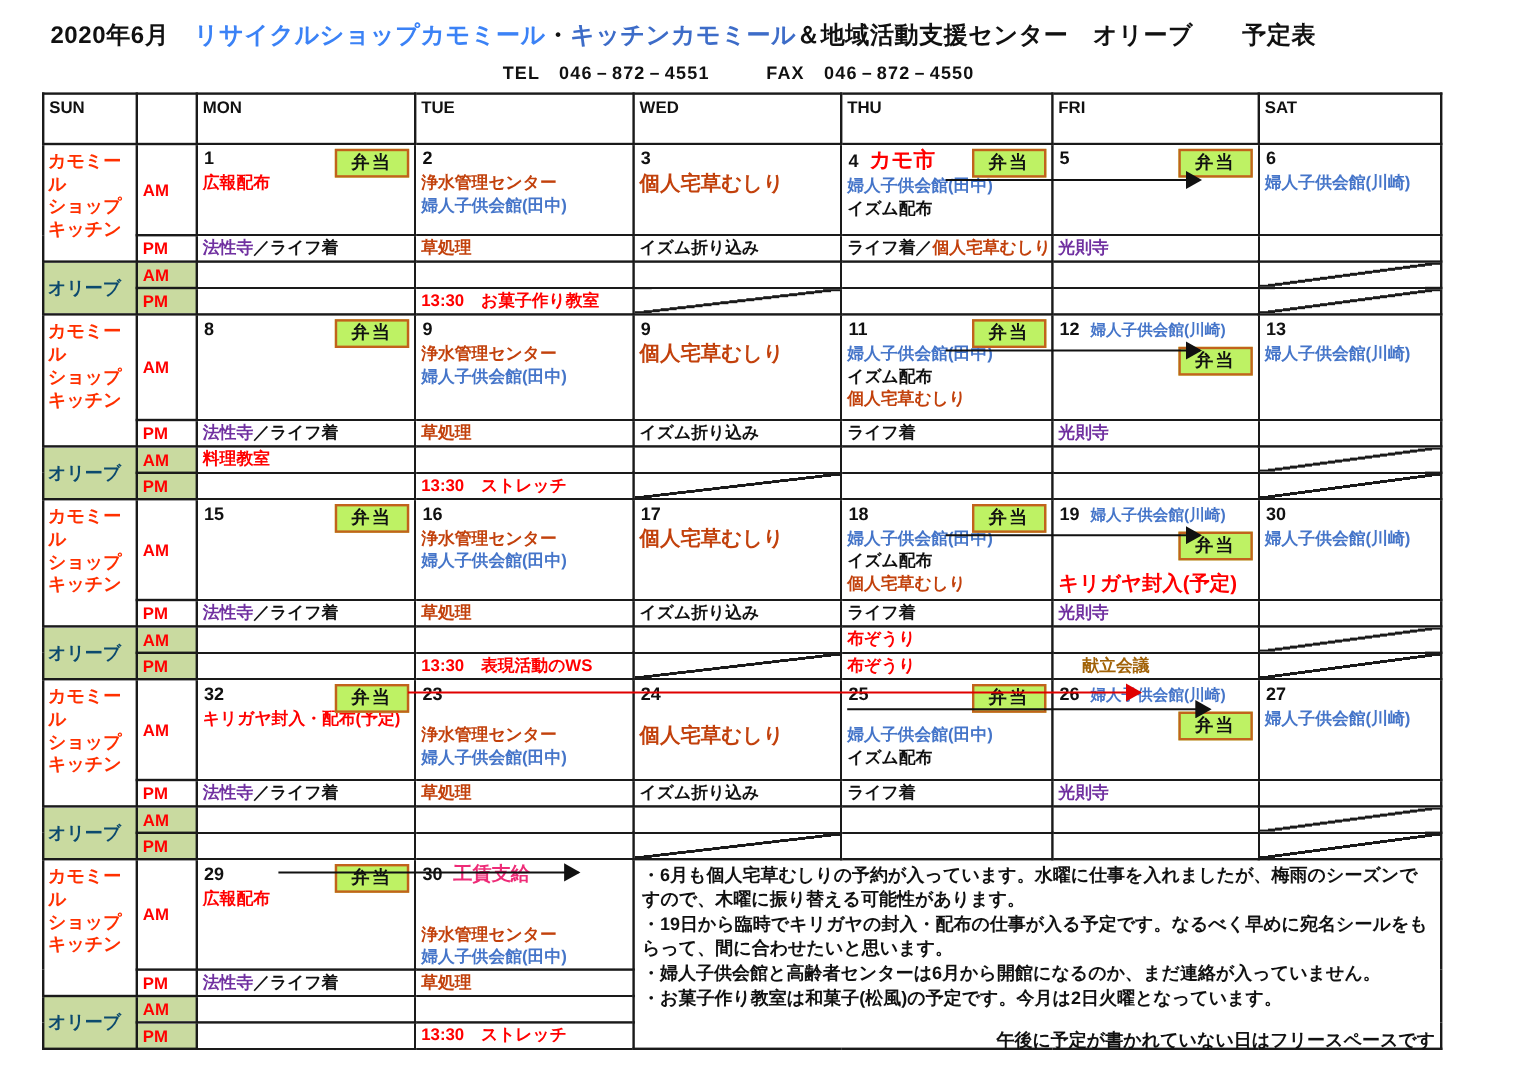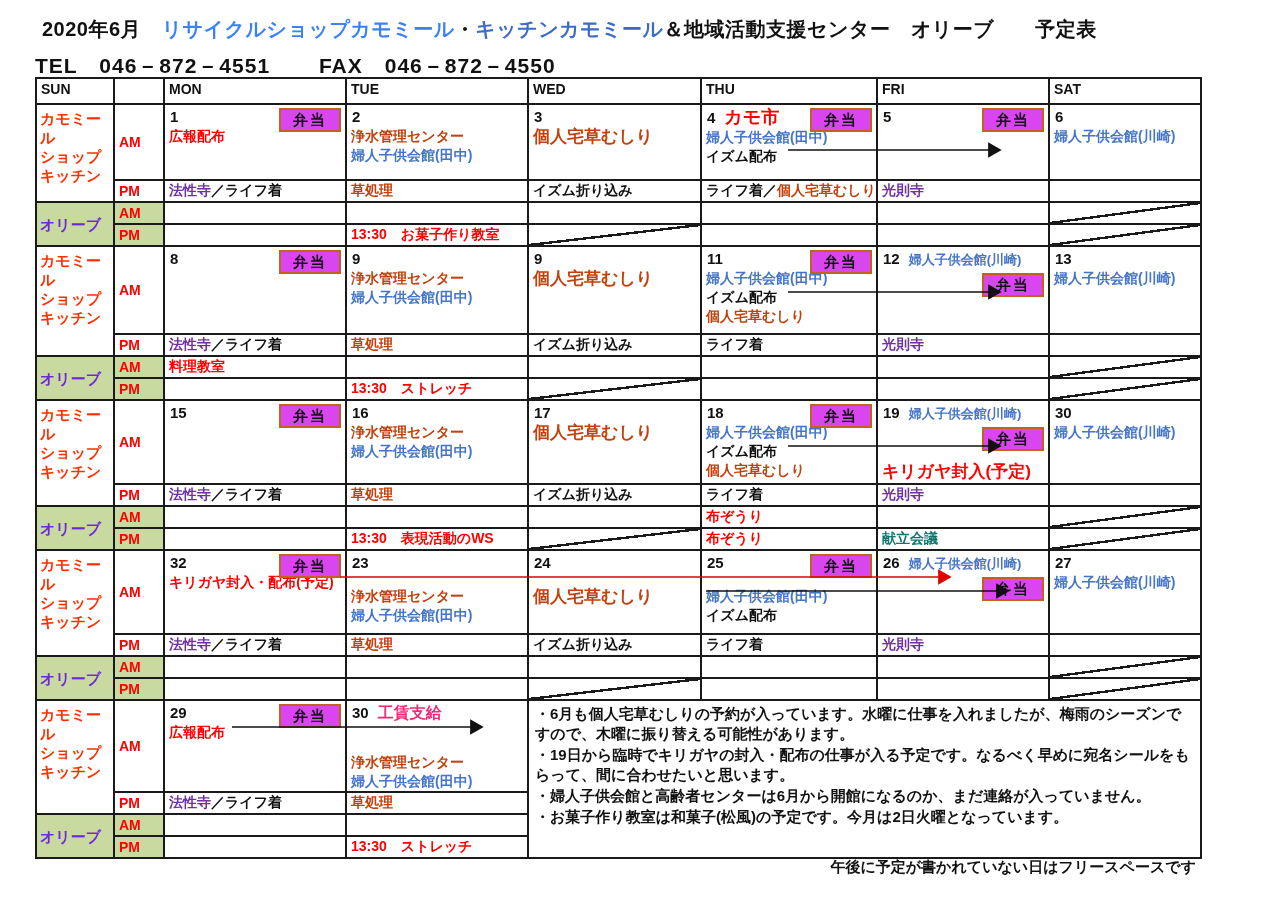--- a/index.html
+++ b/index.html
@@ -2,41 +2,41 @@
 <html><head>
 <meta charset="utf-8">
 <style>
   html,body{margin:0;padding:0;background:#fff;width:1280px;height:904px;overflow:hidden;
     font-family:"Liberation Sans","DejaVu Sans",sans-serif;-webkit-font-smoothing:antialiased;}
   .abs{position:absolute;}
   
   #title{top:16px;left:42px;font-size:20px;font-weight:bold;letter-spacing:.5px;white-space:nowrap;color:#111;}
   #title .t-shop{color:#3b82f6;}
   #title .t-kitchen{color:#3d6cc8;}
-  #contact{top:52px;left:35px;width:1161px;text-align:left;font-size:21px;font-weight:bold;color:#111;letter-spacing:1px;}
+  #contact{top:52px;left:35px;width:1161px;text-align:center;font-size:15px;font-weight:bold;color:#111;letter-spacing:1px;}
   #contact .fax{margin-left:42px;}
   
   #cal{left:35px;top:77px;border-collapse:collapse;table-layout:fixed;}
   #cal td,#cal th{border:2px solid #1a1a1a;padding:0;vertical-align:top;overflow:hidden;}
-  #cal th{font-size:14px;font-weight:bold;text-align:left;padding:2px 0 0 4px;color:#111;height:22px;}
+  #cal th{font-size:14px;font-weight:bold;text-align:left;padding:2px 0 16px 4px;color:#111;height:22px;}
   th.h-sun{color:#ff0000;}
   th.h-sat{color:#0070c0;}
   .rowlabel{font-size:15px;font-weight:bold;color:#ff3000;padding:4px 0 0 3px !important;line-height:19px;}
-  .olive-label{color:#6d28d9;vertical-align:middle !important;padding:0 0 0 3px !important;margin-left:15px;}
+  .olive-label{color:#0c4a6e;vertical-align:middle !important;padding:0 0 0 3px !important;margin-left:15px;}
   .ampm{font-size:14px;font-weight:bold;color:#ff0000;padding-left:4px !important;vertical-align:middle !important;}
   .ocell{background:#c9daa0;}
   .cell{position:relative;background:#fff;}
   .diag{background-image:linear-gradient(to bottom right,transparent calc(50% - 1.2px),#1a1a1a calc(50% - 1.2px),#1a1a1a calc(50% + 1.2px),transparent calc(50% + 1.2px));}
   .day-line{font-size:15px;font-weight:bold;color:#111;line-height:20px;padding:2px 0 0 5px;white-space:nowrap;}
   .day-tag{margin-left:9px;}
   .ev{font-size:14px;font-weight:bold;line-height:19px;padding-left:4px;white-space:nowrap;}
   .big{font-size:17px;}
   .c-red{color:#ff0000;} .c-green{color:#c2410c;} .c-blue{color:#4575c9;} .c-purple{color:#7030a0;}
-  .c-navy{color:#0f766e;} .c-black{color:#111;} .c-magenta{color:#ee2b77;}
-  .bento{position:absolute;right:4px;top:3px;background:#d946ef;border:2px solid #c2621c;color:#111;
+  .c-navy{color:#a16207;margin-left:20px;} .c-black{color:#111;} .c-magenta{color:#ee2b77;}
+  .bento{position:absolute;right:4px;top:3px;background:#bef264;border:2px solid #c2621c;color:#111;
     font-size:15px;font-weight:bold;line-height:20px;padding:0 12px;letter-spacing:2px;}
   .bento.low{top:26px;}
   .notes{font-size:15px;font-weight:bold;color:#111;line-height:20px;padding:3px 6px !important;white-space:normal;}
   .notes div{margin-bottom:1px;}
   #footer{top:858px;left:35px;width:1161px;text-align:right;padding-right:28px;font-size:15px;font-weight:bold;color:#111;}
   #arrows{left:0;top:0;pointer-events:none;}
 </style>
 </head>
 <body>
 

